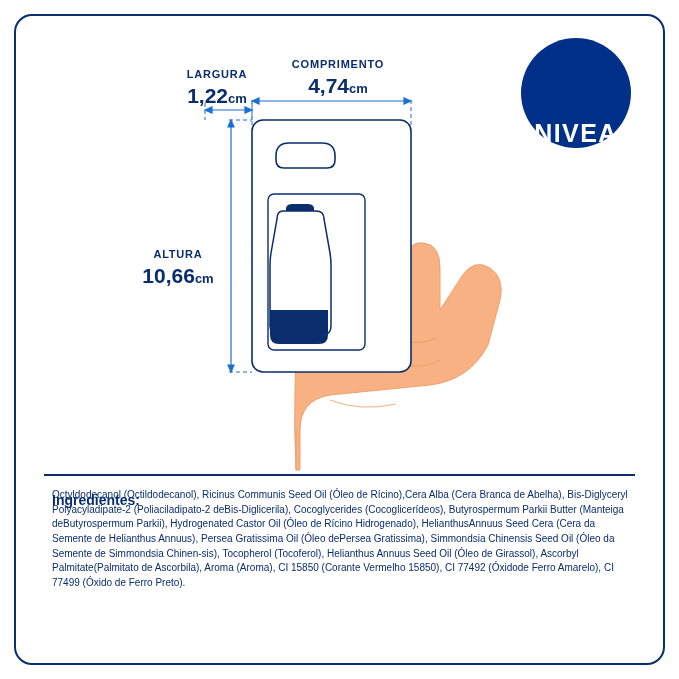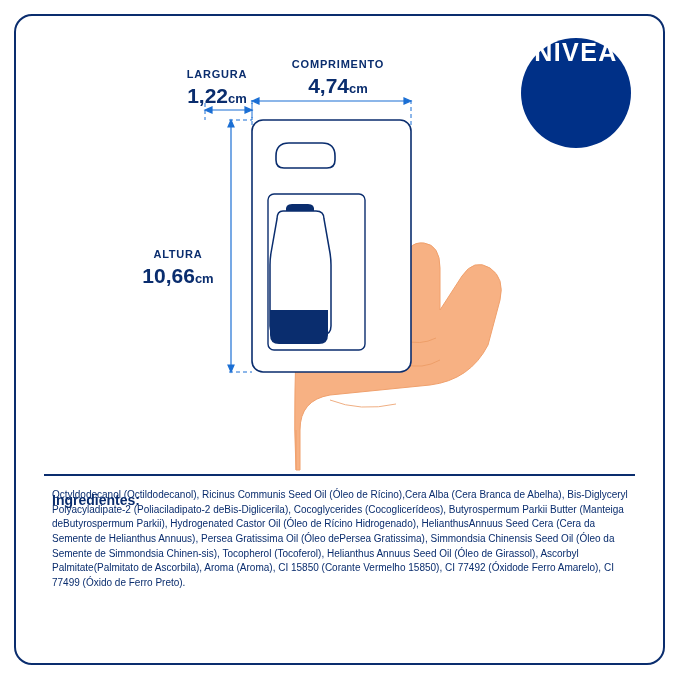--- a/index.html
+++ b/index.html
@@ -31,21 +31,21 @@
   
   .logo {
     position: absolute;
     left: 521px;
     top: 38px;
     width: 110px;
     height: 110px;
     border-radius: 50%;
     background: #003087;
     display: flex;
-    align-items: flex-start;
+    align-items: flex-end;
     justify-content: center;
   }
   .logo-text {
     color: #ffffff;
     font-size: 25px;
     letter-spacing: 1.4px;
     font-weight: bold;
     font-family: "Liberation Sans", sans-serif;
   }
 

